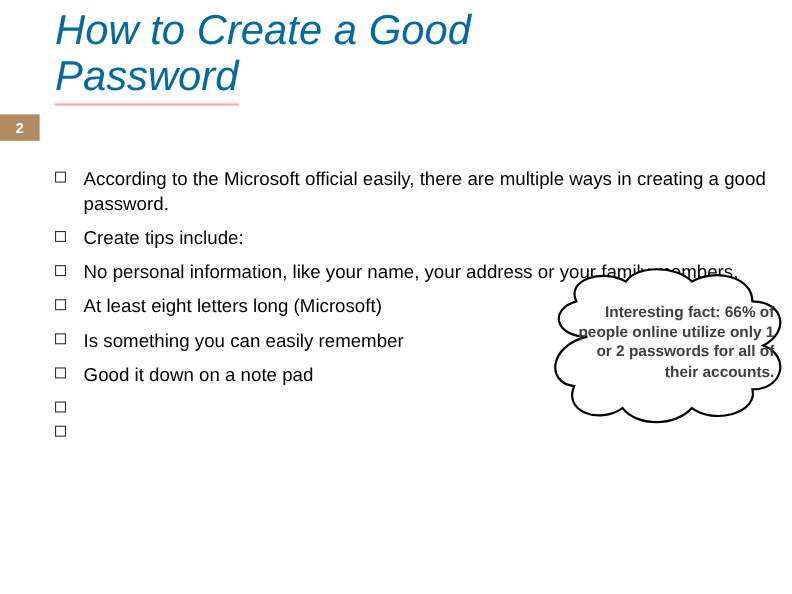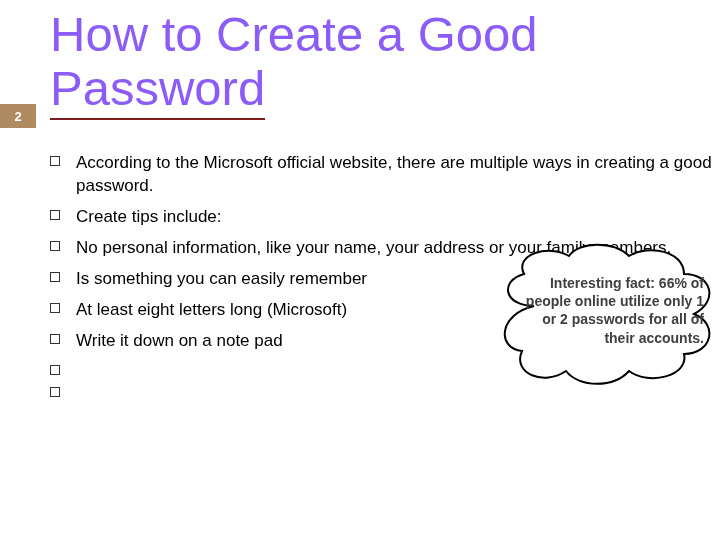--- a/index.html
+++ b/index.html
@@ -22,28 +22,29 @@
     font-size: 13px;
     display: flex;
     align-items: center;
     justify-content: center;
     font-weight: bold;
   }
   .title {
     position: absolute;
     left: 50px;
     top: 8px;
-    font-size: 49px;
-    color: #8b5cf6;
+    font-size: 38px;
+    color: #0369a1;
     line-height: 1.1;
     font-weight: 400;
     font-family: Arial, sans-serif;
+    font-style: italic;
   }
   .title .underline {
-    border-bottom: 2px solid #7f1d1d;
+    border-bottom: 2px solid #fca5a5;
     display: inline-block;
     padding-bottom: 2px;
   }
   .content {
     position: absolute;
     left: 50px;
     top: 152px;
     right: 8px;
   }
   .bullet-row {
@@ -97,41 +98,41 @@
 <div class="slide-number-badge">2</div>
 
 <div class="title">
   <span>How to Create a Good</span><br>
   <span class="underline">Password</span>
 </div>
 
 <div class="content">
   <div class="bullet-row">
     <div class="bullet-box"></div>
-    <div class="bullet-text">According to the Microsoft official website, there are multiple ways in creating a good password.</div>
+    <div class="bullet-text">According to the Microsoft official easily, there are multiple ways in creating a good password.</div>
   </div>
   <div class="bullet-row">
     <div class="bullet-box"></div>
     <div class="bullet-text">Create tips include:</div>
   </div>
   <div class="bullet-row">
     <div class="bullet-box"></div>
     <div class="bullet-text">No personal information, like your name, your address or your family members.</div>
   </div>
   <div class="bullet-row">
     <div class="bullet-box"></div>
+    <div class="bullet-text">At least eight letters long (Microsoft)</div>
+  </div>
+  <div class="bullet-row">
+    <div class="bullet-box"></div>
     <div class="bullet-text">Is something you can easily remember</div>
   </div>
   <div class="bullet-row">
     <div class="bullet-box"></div>
-    <div class="bullet-text">At least eight letters long (Microsoft)</div>
-  </div>
-  <div class="bullet-row">
-    <div class="bullet-box"></div>
-    <div class="bullet-text">Write it down on a note pad</div>
+    <div class="bullet-text">Good it down on a note pad</div>
   </div>
   <div class="bullet-row">
     <div class="bullet-box"></div>
   </div>
   <div class="bullet-row">
     <div class="bullet-box"></div>
   </div>
 </div>
 
 <div class="cloud-container">

